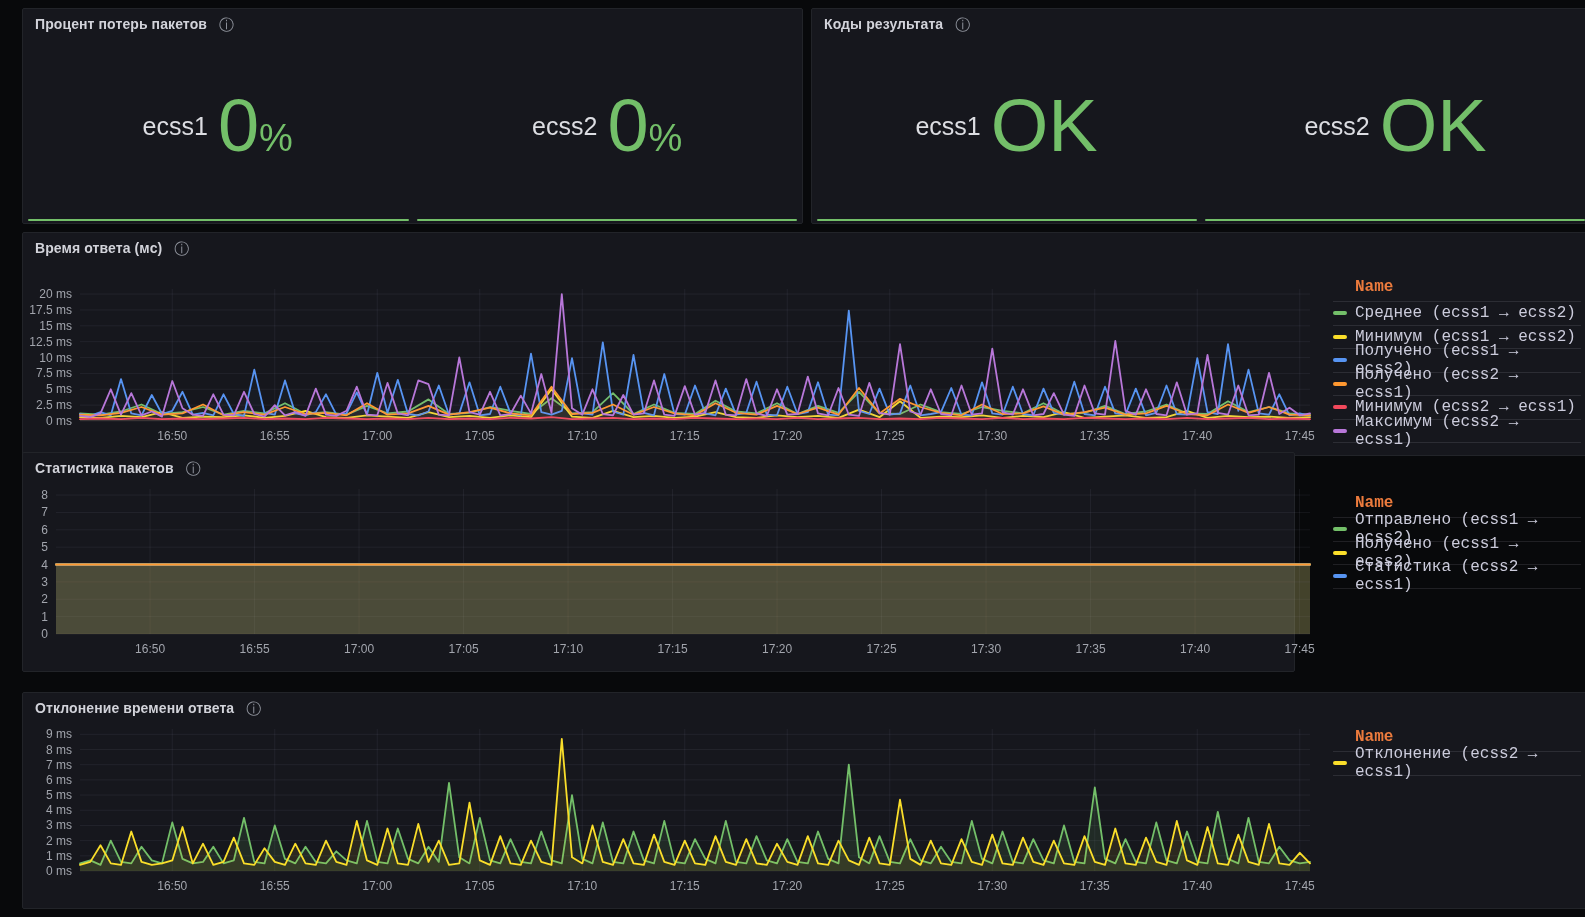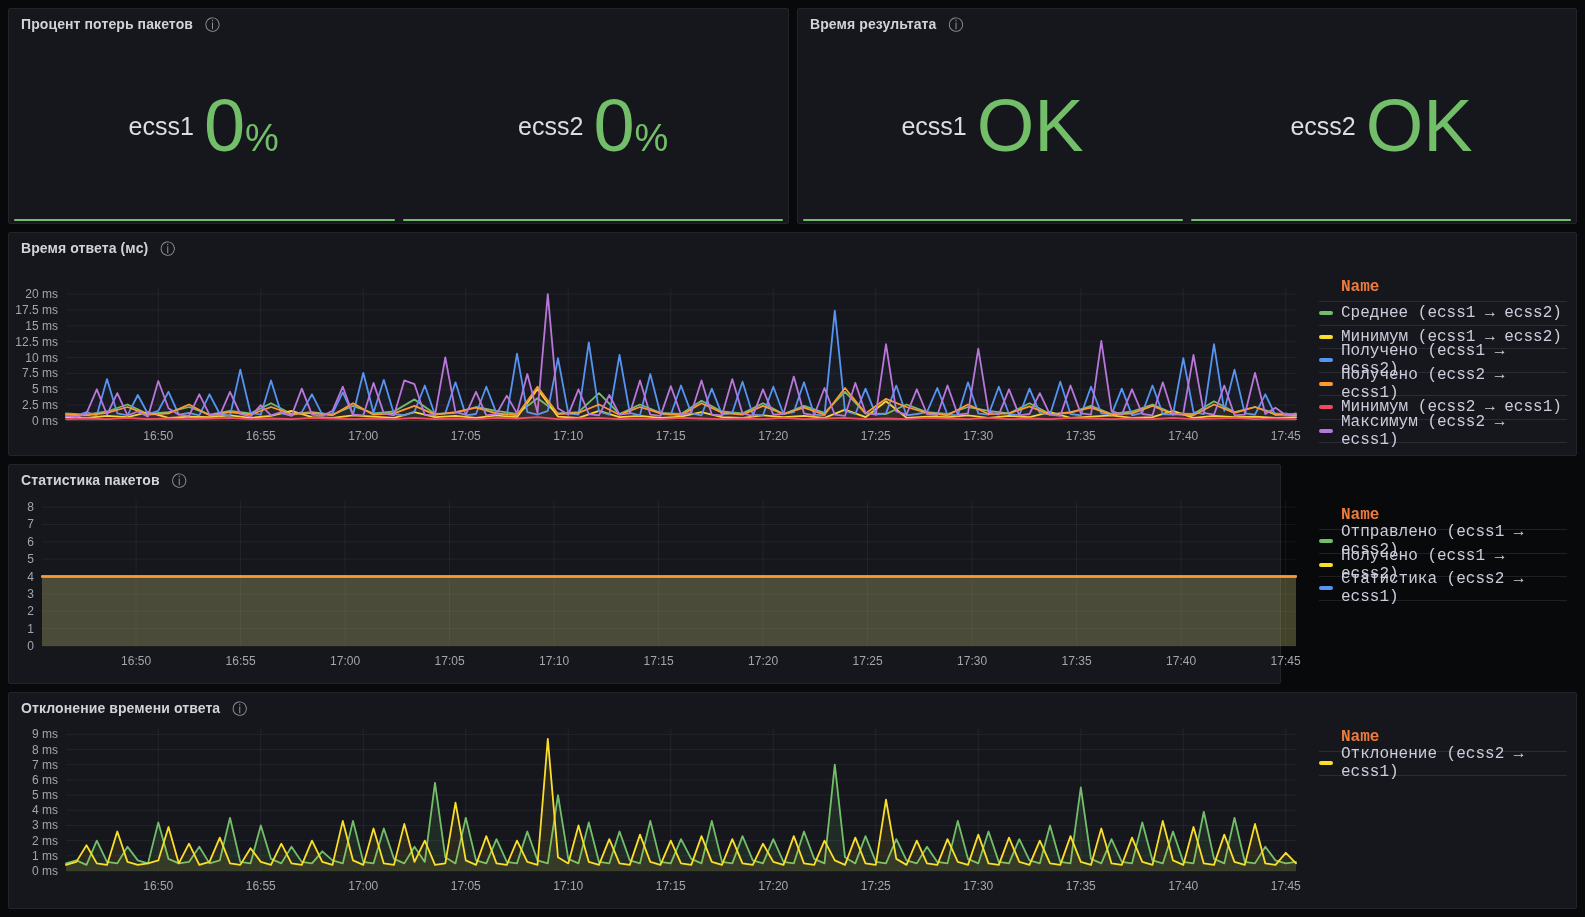--- a/index.html
+++ b/index.html
@@ -1,19 +1,19 @@
 <!DOCTYPE html>
 <html><head>
 <meta charset="utf-8">
 <style>
   * { box-sizing: border-box; margin: 0; padding: 0; }
   html,body { width:1585px; height:917px; background:#08090b; overflow:hidden;
               font-family:"Liberation Sans", sans-serif; }
   #dashboard { position:relative; width:1585px; height:917px; }
-  .panel { position:absolute; background:#16171d; border:1px solid #222429; border-radius:2px; }
+  .panel { position:absolute; background:#16171d; border:1px solid #222429; border-radius:2px;margin-left:14px; }
   .panel-header { position:absolute; top:7px; left:12px; display:flex; align-items:center; gap:12px; z-index:3; }
   .panel-title { font-size:14px; font-weight:600; color:#d2d3da; letter-spacing:.1px; }
   .info-icon { color:#8f939c; font-size:15px; line-height:1; cursor:pointer; }
   
   .stat-row { position:absolute; top:30px; left:0; right:0; bottom:10px; display:flex; }
   .stat { flex:1; display:flex; flex-direction:row; align-items:center; justify-content:center; gap:10px; }
   .stat-name { font-size:25px; color:#dcdde2; }
   .stat-value { font-size:74px; font-weight:500; color:#73BF69; line-height:.95; }
   .stat-unit { font-size:38px; font-weight:500; }
   .sparkline { position:absolute; bottom:2px; height:2px; background:#73BF69; border-radius:1px; }
@@ -49,21 +49,21 @@
         <div class="stat-name">ecss2</div>
         <div class="stat-value"><span>0</span><span class="stat-unit">%</span></div>
       </div>
     </div>
     <div class="sparkline spark-l"></div>
     <div class="sparkline spark-r"></div>
   </div>
 
   <div class="panel" style="left:797px;top:8px;width:780px;height:216px;">
     <div class="panel-header">
-      <span class="panel-title">Время результата</span>
+      <span class="panel-title">Коды результата</span>
       <span class="info-icon">ⓘ</span>
     </div>
     <div class="stat-row">
       <div class="stat">
         <div class="stat-name">ecss1</div>
         <div class="stat-value">OK</div>
       </div>
       <div class="stat">
         <div class="stat-name">ecss2</div>
         <div class="stat-value">OK</div>
@@ -156,21 +156,21 @@
           <span class="legend-swatch" style="background: rgb(242, 73, 92);"></span>
           <span>Минимум (ecss2 → ecss1)</span>
         </div>
         <div class="legend-row">
           <span class="legend-swatch" style="background: rgb(184, 119, 217);"></span>
           <span>Максимум (ecss2 → ecss1)</span>
         </div>
       </div>
   </div>
 
-  <div class="panel" style="left:8px;top:464px;width:1273px;height:220px;">
+  <div class="panel" style="left:8px;top:452px;width:1273px;height:220px;">
     <div class="panel-header">
       <span class="panel-title">Статистика пакетов</span>
       <span class="info-icon">ⓘ</span>
     </div>
     <svg class="chart" width="1310" height="220">
         <line x1="127.05" y1="36" x2="127.05" y2="181" stroke="rgba(204,204,220,0.07)" stroke-width="1"></line>
         <text x="127.05" y="200" text-anchor="middle" class="tick-x">16:50</text>
         <line x1="231.54999999999998" y1="36" x2="231.54999999999998" y2="181" stroke="rgba(204,204,220,0.07)" stroke-width="1"></line>
         <text x="231.54999999999998" y="200" text-anchor="middle" class="tick-x">16:55</text>
         <line x1="336.05" y1="36" x2="336.05" y2="181" stroke="rgba(204,204,220,0.07)" stroke-width="1"></line>

